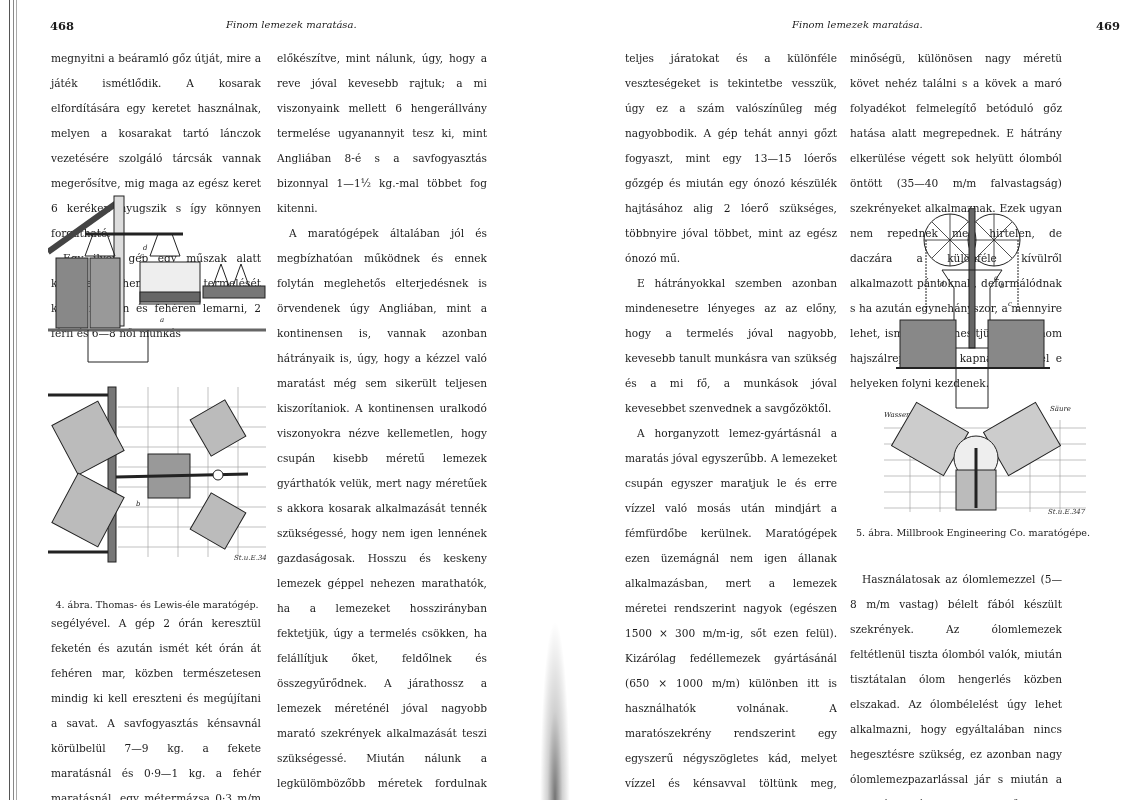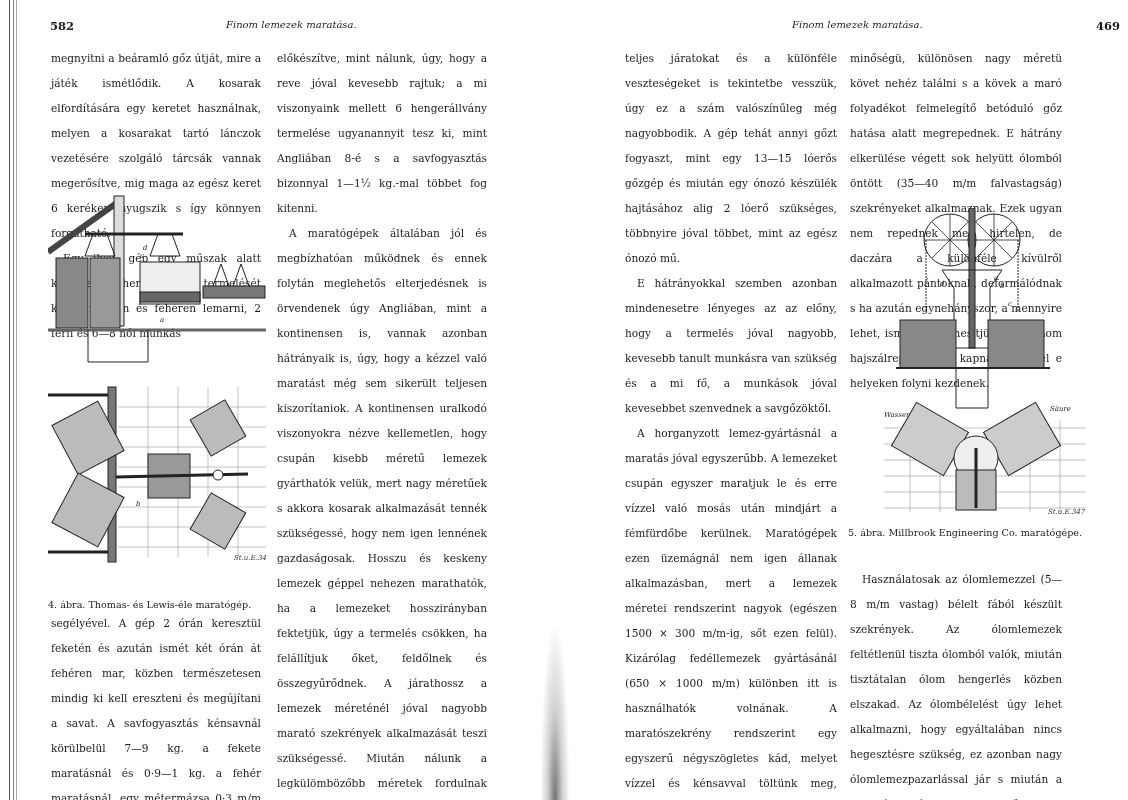--- a/index.html
+++ b/index.html
@@ -11,36 +11,36 @@
   .page.right{left:564px;width:564px;}
   .binding-lines{position:absolute;left:0;top:0;width:20px;height:800px;}
   .binding-lines i{position:absolute;top:0;height:800px;width:1px;background:#555;}
   .gutter-noise{position:absolute;left:540px;top:620px;width:30px;height:180px;
      background:radial-gradient(ellipse at 50% 100%,rgba(0,0,0,.55) 0%,rgba(0,0,0,.18) 35%,rgba(0,0,0,0) 70%);}
   .pgnum{position:absolute;top:19px;font-size:11.5px;font-weight:bold;}
   .runtitle{position:absolute;top:19px;font-style:italic;font-size:10px;}
   .col{position:absolute;font-size:10.6px;line-height:25px;text-align:justify;}
   .col p{margin:0;text-indent:0;}
   .col p.ind{text-indent:12px;}
-  .cap{position:absolute;font-size:9.6px;text-align:left;}
+  .cap{position:absolute;font-size:9.6px;text-align:center;}
   .fig{position:absolute;}
   svg{display:block;}
 </style>
 </head>
 <body>
 
 <div class="spread">
 
   <div class="page left">
     <div class="binding-lines">
       <i style="left:9px"></i>
         <i style="left:13px;background:#888"></i>
         <i style="left:16px;background:#aaa"></i>
     </div>
-    <span class="pgnum" style="left:50px">582</span>
+    <span class="pgnum" style="left:50px">468</span>
     <span class="runtitle" style="left:226px">Finom lemezek maratása.</span>
 
     <div class="col" id="l1top" style="left:51px;top:46px;width:210px;">
         <p>megnyitni a beáramló gőz útját, mire a játék ismétlődik. A kosarak elfordítására egy keretet használnak, melyen a kosarakat tartó lánczok vezetésére szolgáló tárcsák vannak megerősítve, mig maga az egész keret 6 keréken nyugszik s így könnyen forgatható.</p>
         <p class="ind">Egy ilyen gép egy műszak alatt körülbelül 8 hengerállvány termelését képes feketén és fehéren lemarni, 2 férfi és 6—8 női munkás</p>
       </div>
 
     <div class="fig" style="left:48px;top:192px;width:218px;height:380px;">
       <svg width="218" height="380" viewBox="0 0 218 380">
 

